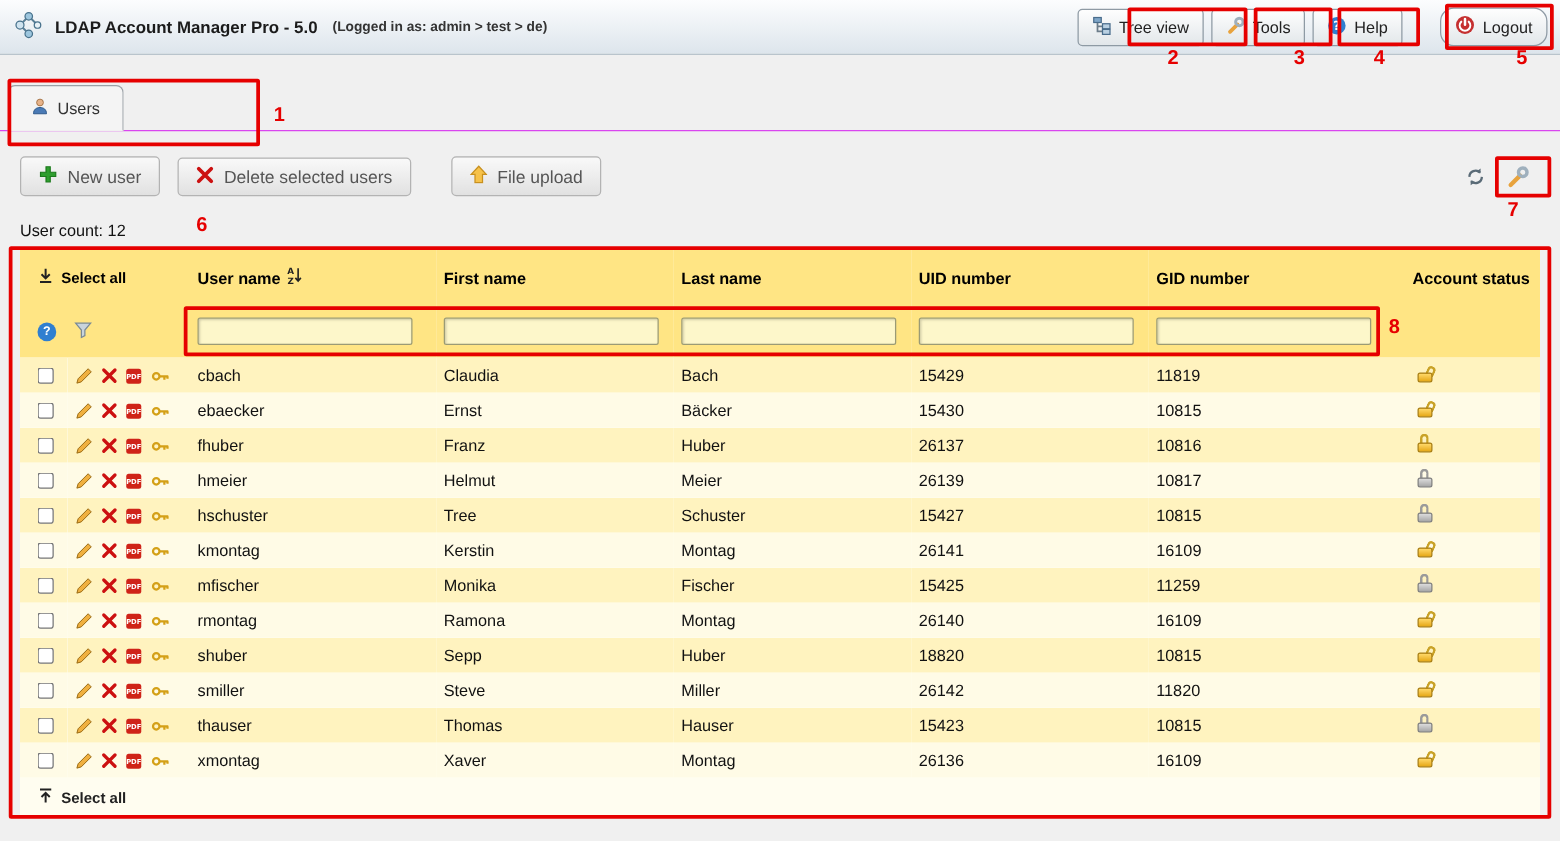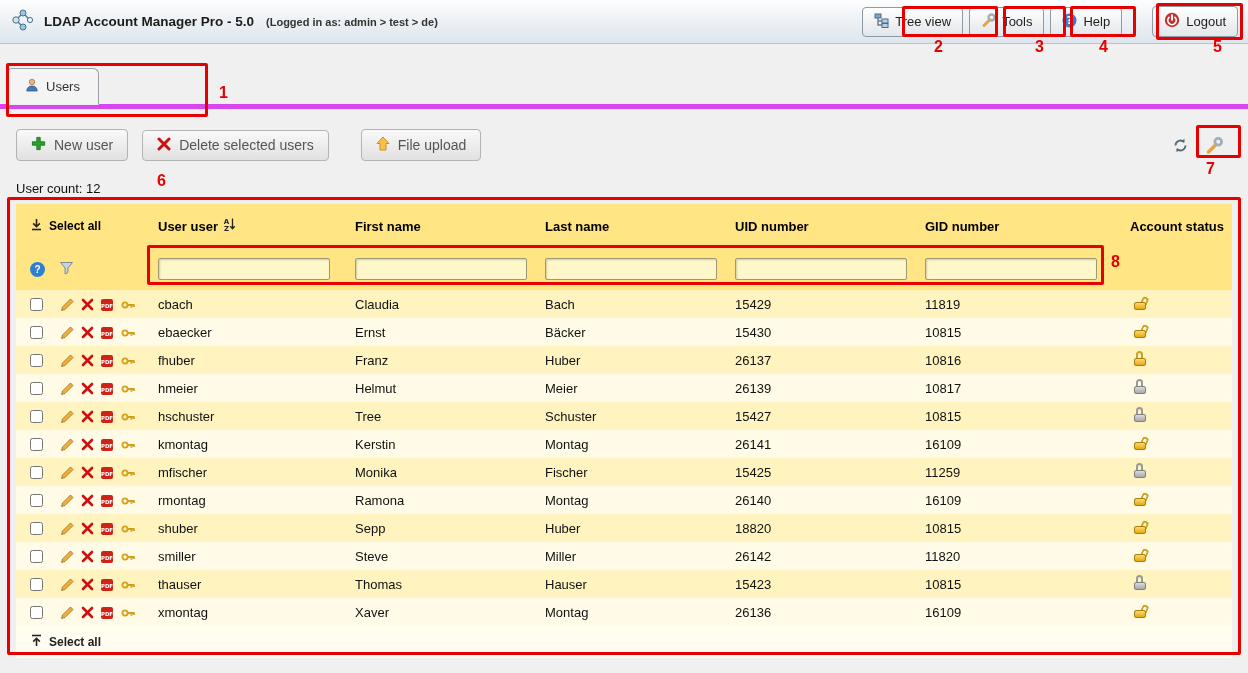--- a/index.html
+++ b/index.html
@@ -24,25 +24,25 @@
   .brand{display:flex;align-items:center;gap:8px;}
   .app-title{font-weight:bold;font-size:13.5px;color:#1b1b1b;text-align:right;}
   .login-info{font-size:11px;font-weight:bold;color:#333;margin-left:4px;}
   .topbar-right{margin-left:auto;display:flex;align-items:center;gap:6px;}
   .btn{
     display:inline-flex;align-items:center;gap:6px;
     padding:5px 11px;border:1px solid #8e9aa4;border-radius:4px;
     background:linear-gradient(#fefefe,#e2e7ea);
     font-size:13px;color:#222;cursor:pointer;white-space:nowrap;
   }
-  .btn-logout{margin-left:24px;}
+  .btn-logout{margin-left:24px;border-radius:11px;}
   
   .tabs{
     padding:24px 0 0 6px;display:flex;gap:22px;align-items:flex-end;
-    border-bottom:5px solid #d946ef;background:#f0f0f0;
+    border-bottom:1px solid #d946ef;background:#f0f0f0;
   }
   .tab{
     display:inline-flex;align-items:center;gap:7px;
     padding:9px 18px;border:1px solid #9aa0a6;border-bottom:none;
     border-radius:6px 6px 0 0;font-size:13px;color:#333;cursor:pointer;
     background:linear-gradient(#e9e9e9,#d2d2d2);position:relative;margin-bottom:-1px;
   }
   .tab.active{background:#f4f4f4;border-bottom:1px solid #f0f0f0;font-weight:normal;}
   
   .toolbar{margin:20px 16px 0 16px;display:flex;align-items:center;gap:14px;}
@@ -244,21 +244,21 @@
               <svg width="13" height="13" viewBox="0 0 13 13">
                 <path d="M6.5 1 v7 M3.2 5.4 L6.5 8.7 L9.8 5.4" stroke="#222" stroke-width="1.6" fill="none"></path>
                 <path d="M2 11.5 h9" stroke="#222" stroke-width="1.6"></path>
               </svg>
             </span>
             <span>Select all</span>
           </span>
         </th>
         <th>
           <span class="th-inner">
-            <span>User user</span>
+            <span>User name</span>
             <span>
               <svg width="13" height="15" viewBox="0 0 13 15">
                 <text x="3.5" y="6.5" font-size="7" fill="#222" text-anchor="middle" font-family="DejaVu Sans, sans-serif">A</text>
                 <text x="3.5" y="14" font-size="7" fill="#222" text-anchor="middle" font-family="DejaVu Sans, sans-serif">Z</text>
                 <path d="M9.5 1.5 v10 M7.3 9.3 L9.5 11.8 L11.7 9.3" stroke="#222" stroke-width="1.3" fill="none"></path>
               </svg>
             </span>
           </span>
         </th>
         <th><span class="th-inner">

